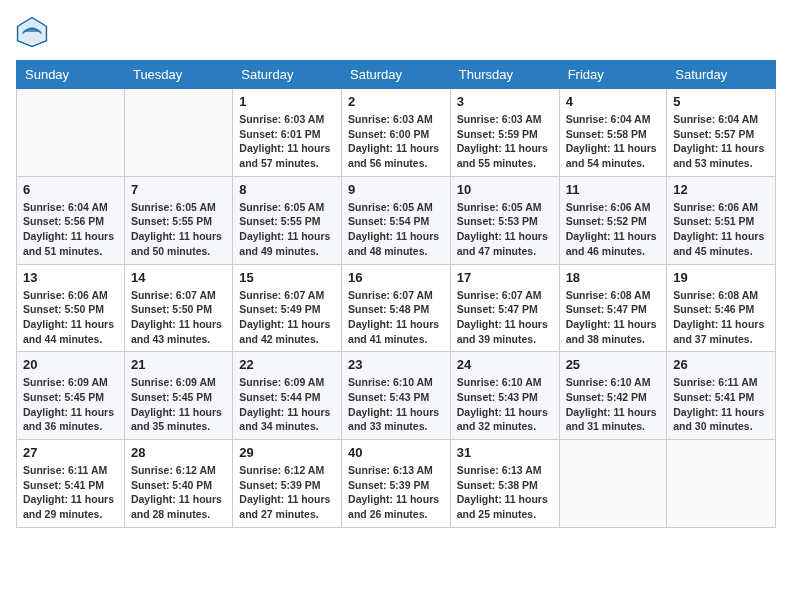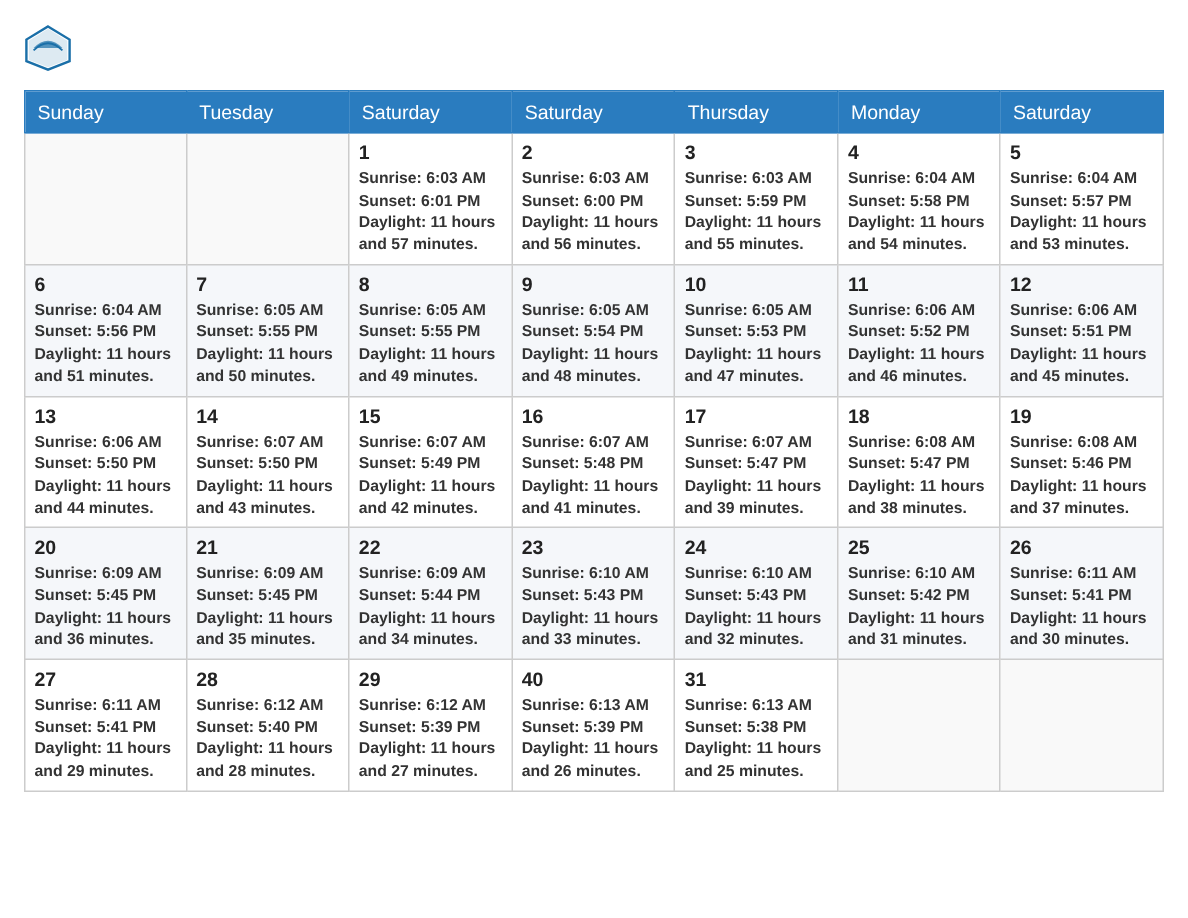--- a/index.html
+++ b/index.html
@@ -108,21 +108,21 @@
 </div>
 
 <table class="calendar">
   <thead>
     <tr id="header-row">
         <th>Sunday</th>
         <th>Tuesday</th>
         <th>Saturday</th>
         <th>Saturday</th>
         <th>Thursday</th>
-        <th>Monday</th>
+        <th>Friday</th>
         <th>Saturday</th>
       </tr>
   </thead>
   <tbody id="calendar-body">
   <tr>
         <td class="empty-cell"></td>
         <td class="empty-cell"></td>
         <td>
           <div class="day-number">1</div>
           <div class="cell-info" style="white-space: pre-line;">Sunrise: 6:03 AM

